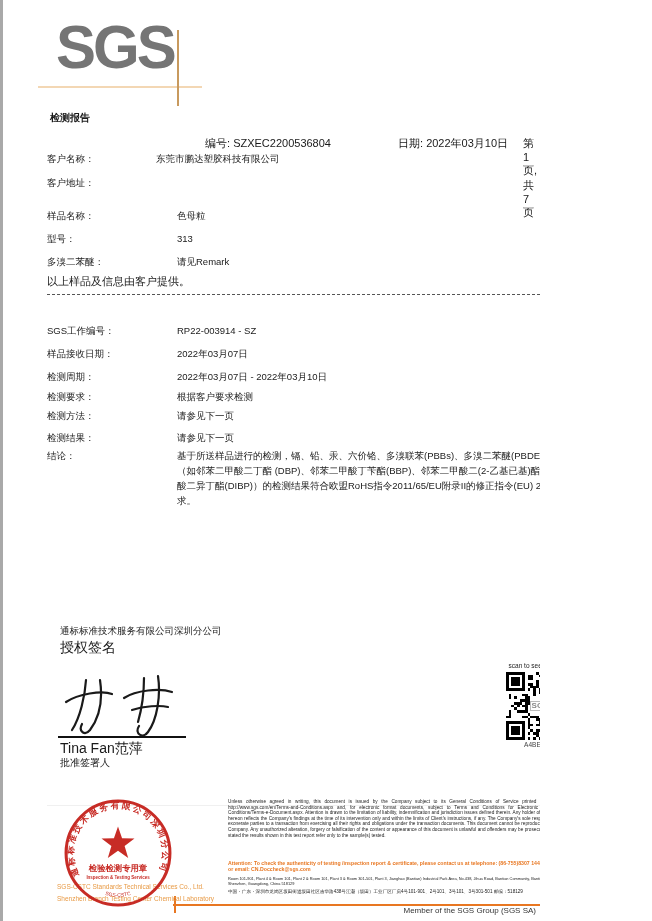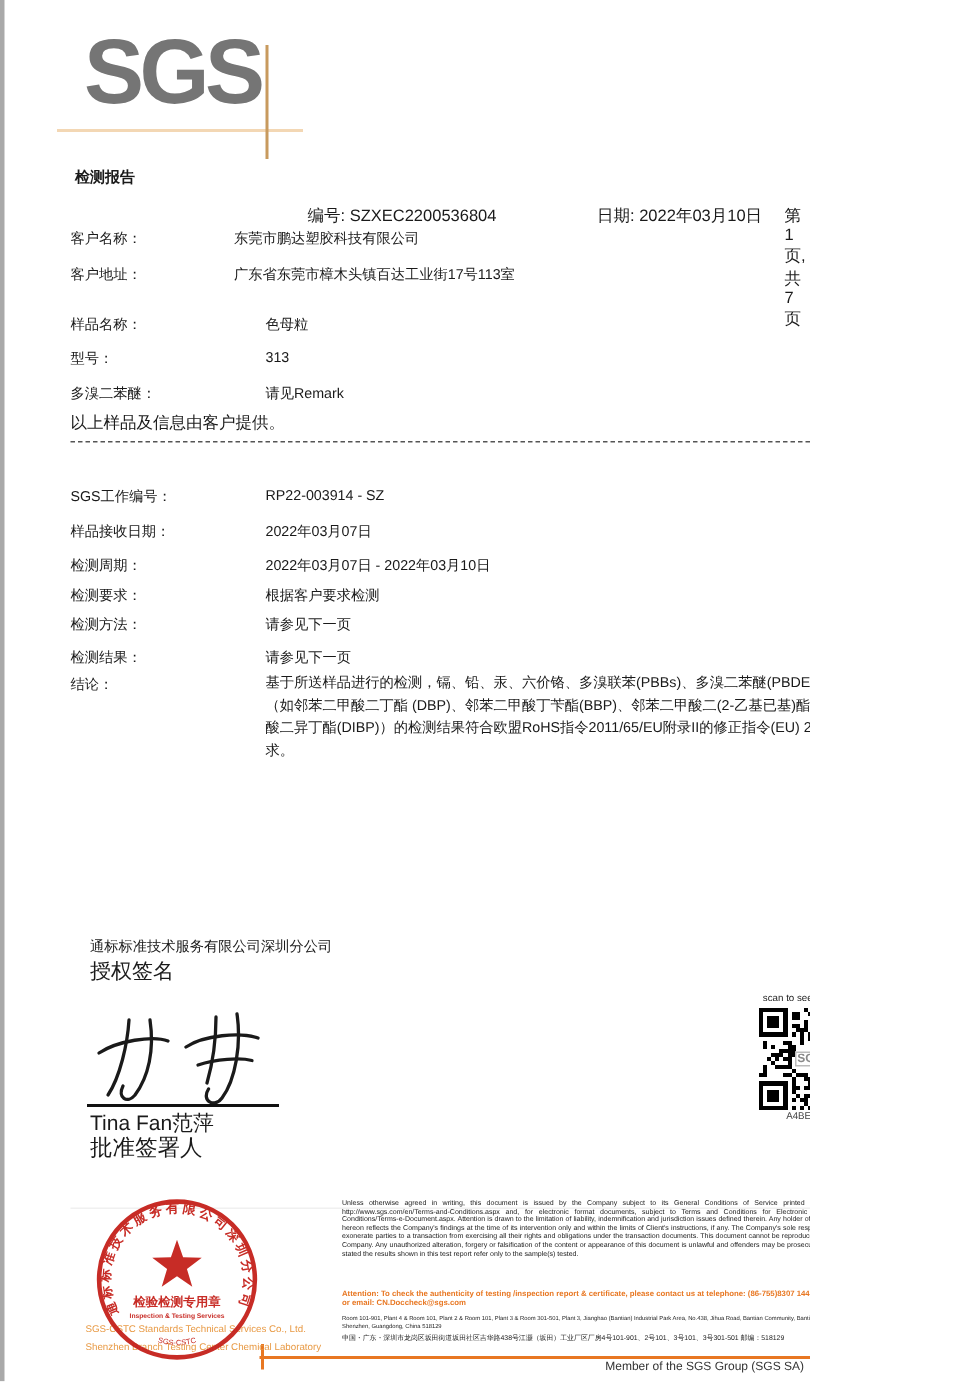--- a/index.html
+++ b/index.html
@@ -23,21 +23,21 @@
   .val-client{left:108px;margin-left:48px;}
   .note{position:absolute;left:47px;font-size:11px;}
   .dashes{position:absolute;left:47px;top:294px;width:593px;border-top:1px dashed #555;}
   .para{position:absolute;left:177px;top:448px;width:450px;font-size:9.5px;line-height:15px;}
   
   .sig-company{position:absolute;left:60px;top:625px;font-size:9.5px;}
   .sig-auth{position:absolute;left:60px;top:639px;font-size:14px;}
   .sig-svg{position:absolute;left:58px;top:670px;}
   .sig-line{position:absolute;left:58px;top:736px;width:128px;height:2px;background:#111;}
   .sig-name{position:absolute;left:60px;top:740px;font-size:14px;}
-  .sig-role{position:absolute;left:60px;top:756px;font-size:15px;}
+  .sig-role{position:absolute;left:60px;top:756px;font-size:10px;}
   
   .qr-caption{position:absolute;left:478px;top:662px;width:124px;text-align:center;font-size:6.5px;color:#222;}
   .qr-wrap{position:absolute;left:506px;top:672px;width:68px;height:68px;}
   .qr-center{position:absolute;left:0;top:0;width:68px;height:68px;display:flex;align-items:center;justify-content:center;
     font-size:8px;font-weight:bold;color:#8a8a8a;pointer-events:none;}
   .qr-center span{background:#fff;padding:0 1px;border:1px solid #bbb;line-height:1.1;}
   .qr-code-text{position:absolute;left:478px;top:741px;width:124px;text-align:center;font-size:6.5px;color:#444;}
   
   .foot-faint{position:absolute;left:47px;top:805px;width:601px;height:1px;background:#f0f0f0;}
   .stamp{position:absolute;left:62px;top:797px;z-index:3;opacity:.95;}
@@ -74,21 +74,20 @@
   </div>
   <div class="hdr hdr-date">
     <span>日期:</span>
     <span>2022年03月10日</span>
   </div>
   <div class="hdr hdr-pages">第1页,共7页</div>
 
   <span class="lbl" style="top:153px">客户名称：</span>
   <span class="val val-client" style="top:153px">东莞市鹏达塑胶科技有限公司</span>
   <span class="lbl" style="top:177px">客户地址：</span>
-  <span class="val val-client" style="top:177px">广东省东莞市樟木头镇百达工业街17号113室</span>
 
   <span class="lbl" style="top:210px">样品名称：</span>
   <span class="val" style="top:210px">色母粒</span>
   <span class="lbl" style="top:233px">型号：</span>
   <span class="val" style="top:233px">313</span>
   <span class="lbl" style="top:256px">多溴二苯醚：</span>
   <span class="val" style="top:256px">请见Remark</span>
   <span class="note" style="top:274px">以上样品及信息由客户提供。</span>
 
   <div class="dashes"></div>

